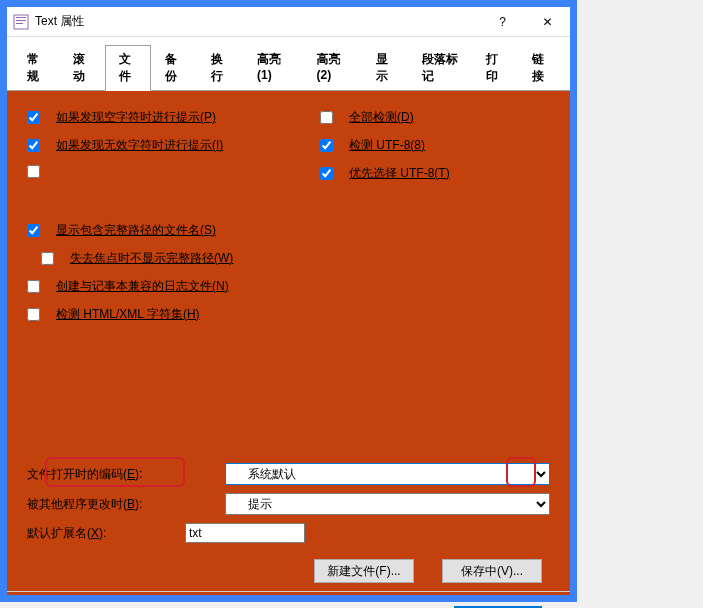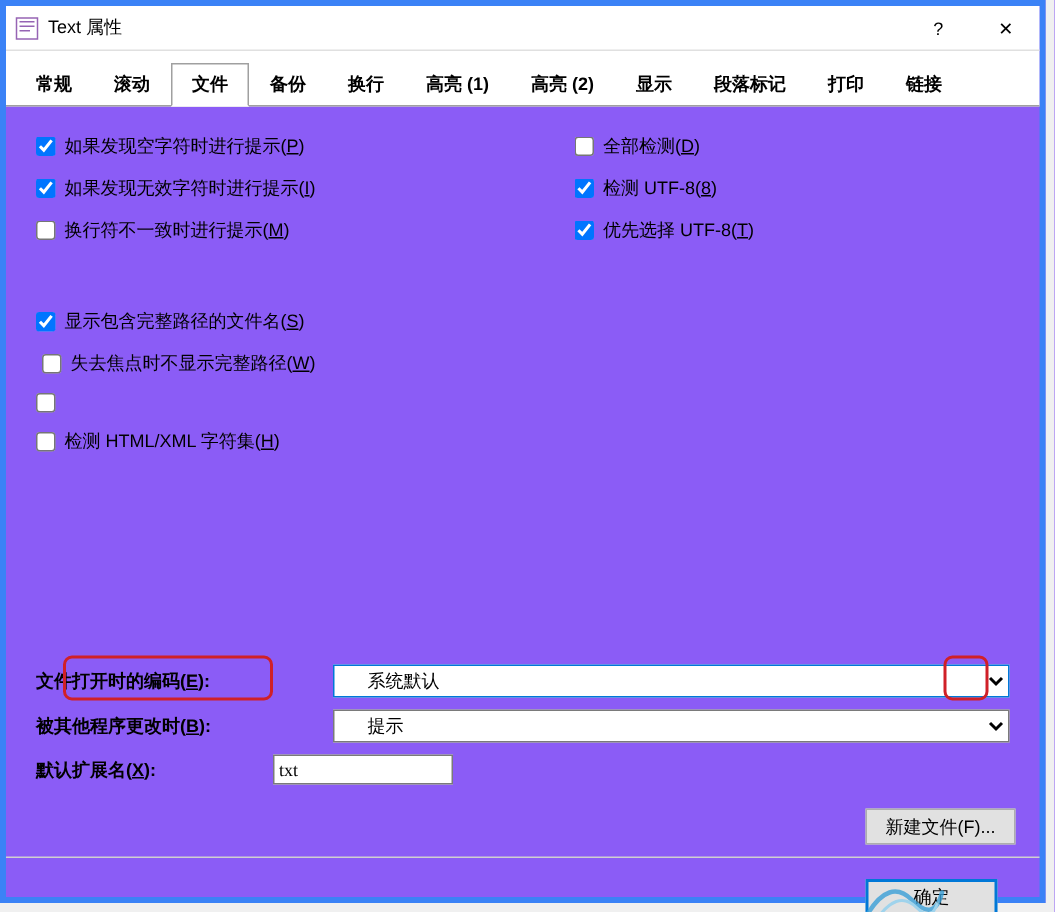--- a/index.html
+++ b/index.html
@@ -1,41 +1,41 @@
 <!DOCTYPE html>
 <html><head>
 <meta charset="utf-8">
 <style>
 * { box-sizing: border-box; margin: 0; padding: 0; font-family: "Microsoft YaHei", "Segoe UI", Tahoma, sans-serif; font-size: 12px; }
 body { background: #f0f0f0; width: 703px; height: 608px; overflow: hidden; position: relative; }
-.dialog { position: absolute; left: 0; top: 0; width: 697px; height: 602px; background: #8b5cf6; border: 4px solid #3b82f6; }
+.dialog { position: absolute; left: 0; top: 0; width: 577px; height: 602px; background: #c2410c; border: 7px solid #3b82f6; }
 .titlebar { height: 30px; background: #ffffff; display: flex; align-items: center; border-bottom: 1px solid #e0e0e0; }
 .titlebar .icon { width: 16px; height: 16px; margin: 0 6px; }
 .titlebar .title { flex: 1; font-size: 12px; color: #000; }
 .titlebar .sysbtn { width: 45px; height: 30px; display: flex; align-items: center; justify-content: center; color: #000; font-size: 13px; cursor: default; }
 .tabstrip { display: flex; border-bottom: 1px solid #a0a0a0; padding: 8px 6px 0 6px; background: #fff; }
 .tab { padding: 5px 13px 5px 13px; border: 1px solid transparent; border-bottom: none; color: #000; cursor: default; position: relative; font-weight: bold; }
 .tab.active { border-color: #a0a0a0; background: #fff; border-bottom: 1px solid #fff; margin-bottom: -1px; }
 .content { padding: 18px 20px 10px 20px; }
 .row { display: flex; gap: 40px; }
 .col { flex: 1; display: flex; flex-direction: column; gap: 11px; }
 .col.left { flex: 1.1; }
-.chk { display: flex; align-items: center; gap: 6px; white-space: nowrap; }
+.chk { display: flex; align-items: center; gap: 16px; white-space: nowrap; text-decoration: underline; }
 .chk input[type=checkbox] { width: 13px; height: 13px; }
 .spacer { height: 22px; }
 .bottom { padding: 0 20px; }
 .formrow { display: flex; align-items: center; margin-bottom: 8px; }
-.formrow .lbl { width: 198px; font-weight: bold; }
+.formrow .lbl { width: 198px; }
 .formrow select { flex: 1; height: 22px; border: 1px solid #7a7a7a; background: #fff; padding: 0 18px; font-size: 12px; }
 .formrow.hl1 { position: relative; }
 .hlcap { position: absolute; border: 2px solid #d02028; border-radius: 6px; pointer-events: none; }
 .hlcap.lab { left: 18px; top: -6px; width: 140px; height: 30px; }
 .hlcap.drop { right: 14px; top: -6px; width: 30px; height: 30px; }
-.formrow input[type=text] { width: 120px; height: 20px; border: 1px solid #7a7a7a; padding: 0 3px; font-size: 12px; font-family: Liberation Serif, serif; }
-.btnrow { display: flex; justify-content: flex-end; gap: 28px; padding: 8px 16px; }
+.formrow input[type=text] { width: 120px; height: 20px; border: 1px solid #7a7a7a; padding: 0 3px; font-size: 12px; }
+.btnrow { display: flex; justify-content: flex-end; gap: 28px; padding: 8px 28px; }
 .btn { min-width: 100px; height: 24px; border: 1px solid #adadad; background: #e1e1e1; display: flex; align-items: center; justify-content: center; cursor: default; padding: 0 12px; }
 .btn.primary { border: 2px solid #0078d7; background: #e1e1e1; }
 .okrow { display: flex; justify-content: flex-end; padding: 14px 28px; position: relative; }
 .swirl { position: absolute; right: 60px; bottom: 4px; width: 60px; height: 40px; opacity: 0.8; }
 .sep { height: 1px; background: #d0d0d0; margin: 0 0 0 0; }
 .u { text-decoration: underline; }
 </style>
 </head>
 <body>
 
@@ -76,33 +76,33 @@
           <label class="chk">
             <input type="checkbox" checked="" style="">
             <span>如果发现空字符时进行提示(<span class="u">P</span>)</span>
           </label>
           <label class="chk">
             <input type="checkbox" checked="" style="">
             <span>如果发现无效字符时进行提示(<span class="u">I</span>)</span>
           </label>
           <label class="chk">
             <input type="checkbox" style="">
-            <span>换行符不一致时进行提示(<span class="u">M</span>)</span>
           </label>
           <div class="spacer"></div>
           <label class="chk">
             <input type="checkbox" checked="" style="">
             <span>显示包含完整路径的文件名(<span class="u">S</span>)</span>
           </label>
-          <label class="chk" style="margin-left: 4px;">
+          <label class="chk" style="margin-left: 14px;">
             <input type="checkbox" style="">
             <span>失去焦点时不显示完整路径(<span class="u">W</span>)</span>
           </label>
           <label class="chk">
             <input type="checkbox" style="">
+            <span>创建与记事本兼容的日志文件(<span class="u">N</span>)</span>
           </label>
           <label class="chk">
             <input type="checkbox" style="">
             <span>检测 HTML/XML 字符集(<span class="u">H</span>)</span>
           </label>
         </div>
       <div class="col" id="rightcol">
           <label class="chk">
             <input type="checkbox" style="">
             <span>全部检测(<span class="u">D</span>)</span>
@@ -135,20 +135,23 @@
     <div class="formrow">
       <span class="lbl" style="width:158px"><span>默认扩展名(</span><span class="u">X</span><span>):</span></span>
       <input type="text" value="txt" style="">
     </div>
   </div>
 
   <div class="btnrow">
     <div class="btn">
         <span>新建文件(F)...</span>
       </div>
+    <div class="btn">
+        <span>保存中(V)...</span>
+      </div>
   </div>
 
   <div class="sep"></div>
 
   <div class="okrow">
     <svg class="swirl" viewBox="0 0 60 40">
       <path d="M5 30 Q20 5 35 20 Q50 35 55 15" stroke="#3aa0d8" stroke-width="3" fill="none" stroke-linecap="round"></path>
       <path d="M10 35 Q25 12 38 25 Q48 35 52 22" stroke="#8fd0ef" stroke-width="2" fill="none" stroke-linecap="round"></path>
     </svg>
     <div class="btn primary" style="min-width:88px">

